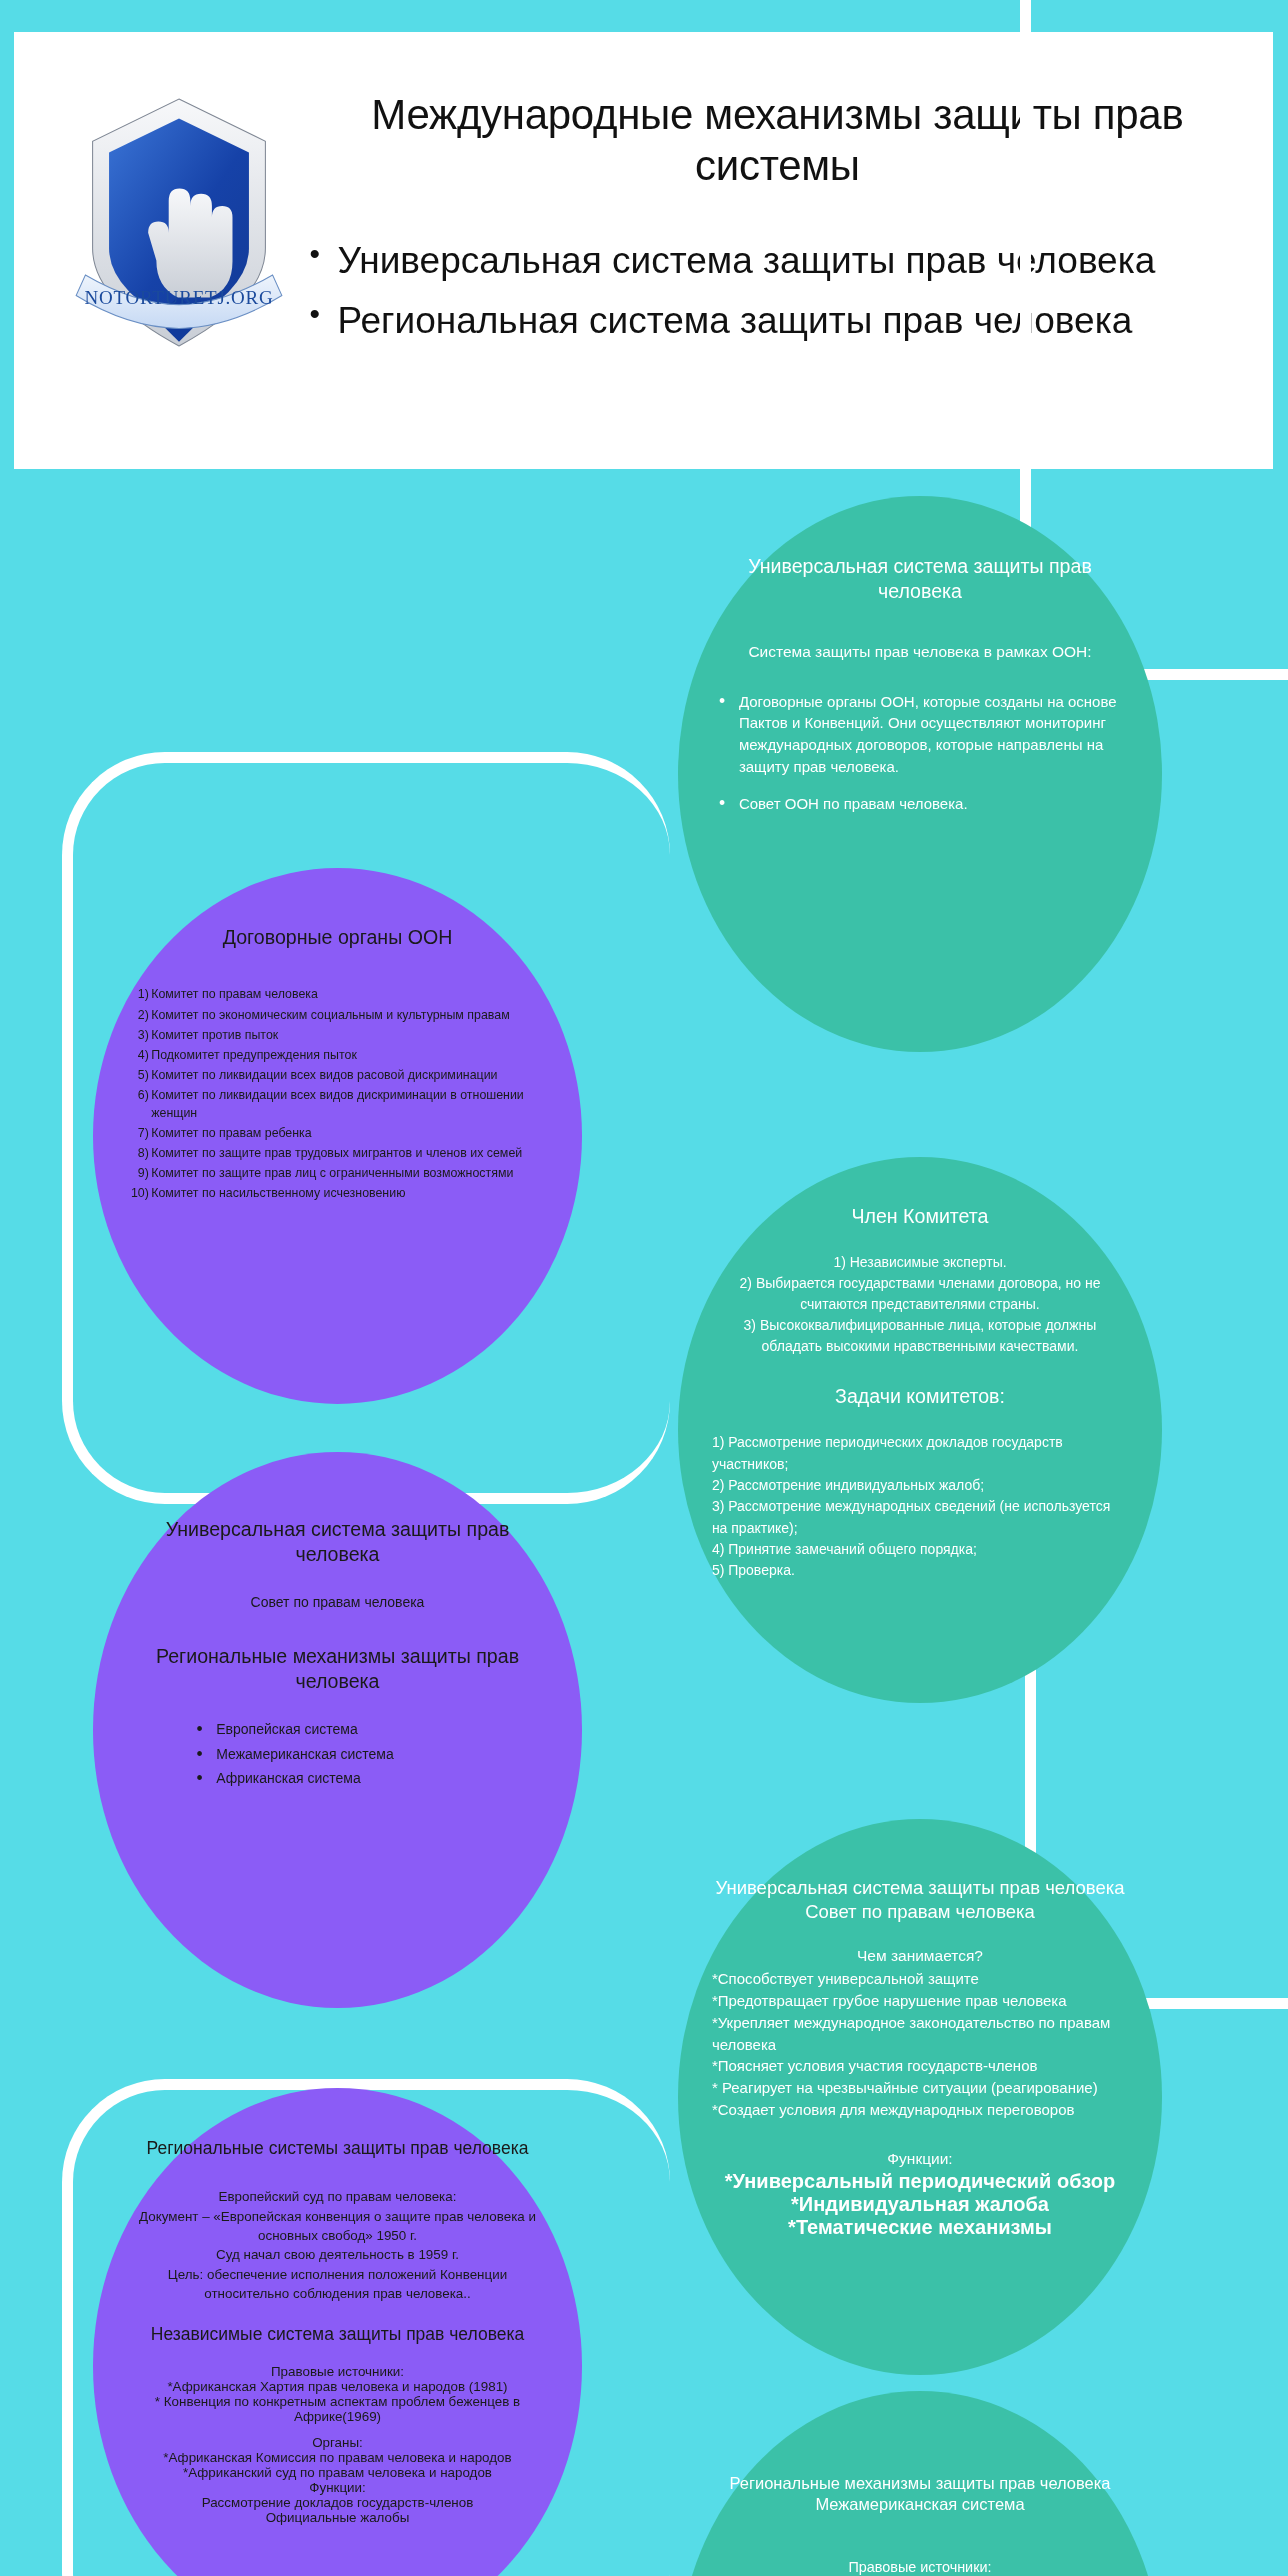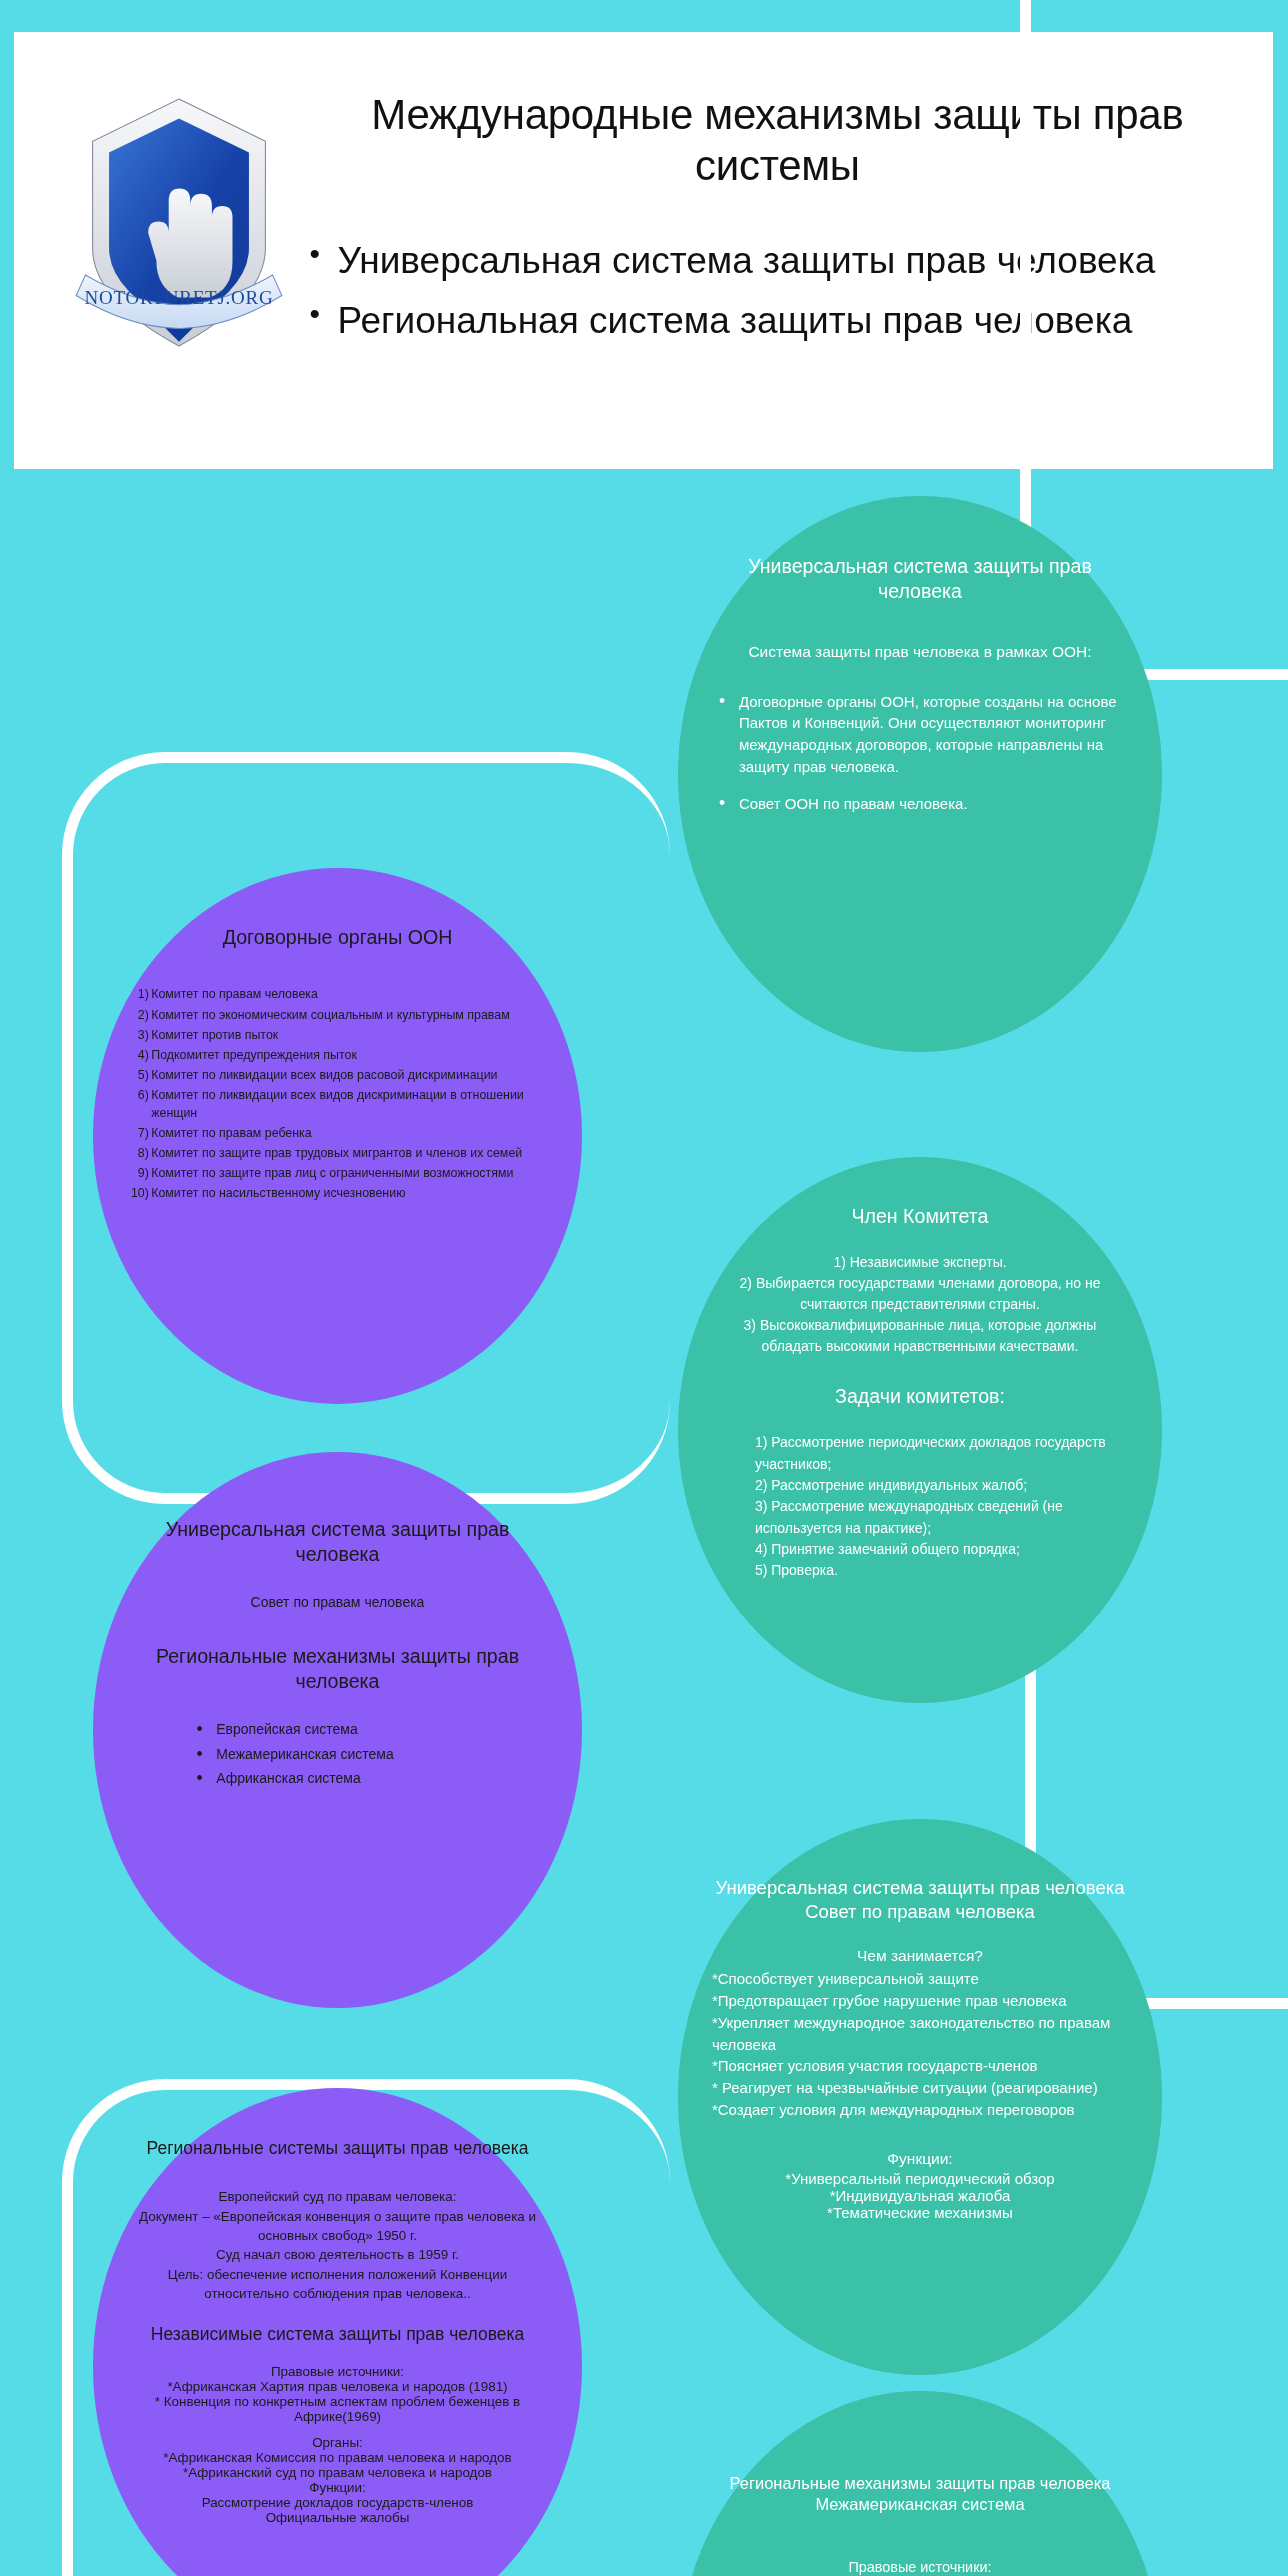--- a/index.html
+++ b/index.html
@@ -153,21 +153,21 @@
 
   
   #circle3 {
     left: 678px; top: 1157px;
     width: 484px; height: 546px;
     padding-top: 47px;
   }
   #circle3 .c-title { font-size: 19.6px; }
   #circle3 .c-block { margin-top: 23px; font-size: 14px; text-align: center; line-height: 1.5; }
   #circle3 .c-title2 { font-size: 19.6px; margin-top: 28px; text-align: center; }
-  #circle3 .c-block2 { margin-top: 24px; font-size: 14px; line-height: 1.52; margin-left: 43px; }
+  #circle3 .c-block2 { margin-top: 24px; font-size: 14px; line-height: 1.52; }
 
   
   #circle4 {
     left: 93px; top: 1452px;
     width: 489px; height: 556px;
     padding-top: 65px;
   }
   #circle4 .c-title { font-size: 19.6px; }
   #circle4 .c-sub { font-size: 14px; margin-top: 25px; }
   #circle4 .c-body { font-size: 14px; margin-top: 4.1px; }
@@ -178,21 +178,21 @@
   
   #circle5 {
     left: 678px; top: 1819px;
     width: 484px; height: 556px;
     padding-top: 57px;
   }
   #circle5 .c-title { font-size: 18.5px; }
   #circle5 .c-sub { font-size: 15.5px; margin-top: 20.6px; }
   #circle5 .c-body { font-size: 15px; margin-top: 2.1px; }
   #circle5 .c-sub2 { font-size: 15.5px; margin-top: 29px; text-align: center; }
-  #circle5 .c-body2 { font-size: 15px; margin-top: 2.1px; text-align: center; }
+  #circle5 .c-body2 { font-size: 20px; margin-top: 2.1px; text-align: center; font-weight: bold; }
 
   
   #circle6 {
     left: 93px; top: 2088px;
     width: 489px; height: 556px;
     padding-top: 49px;
   }
   #circle6 .c-title { font-size: 17.5px; }
   #circle6 .c-sub { font-size: 13.4px; margin-top: 28px; }
   #circle6 .c-body { font-size: 13.4px; text-align: center; }

